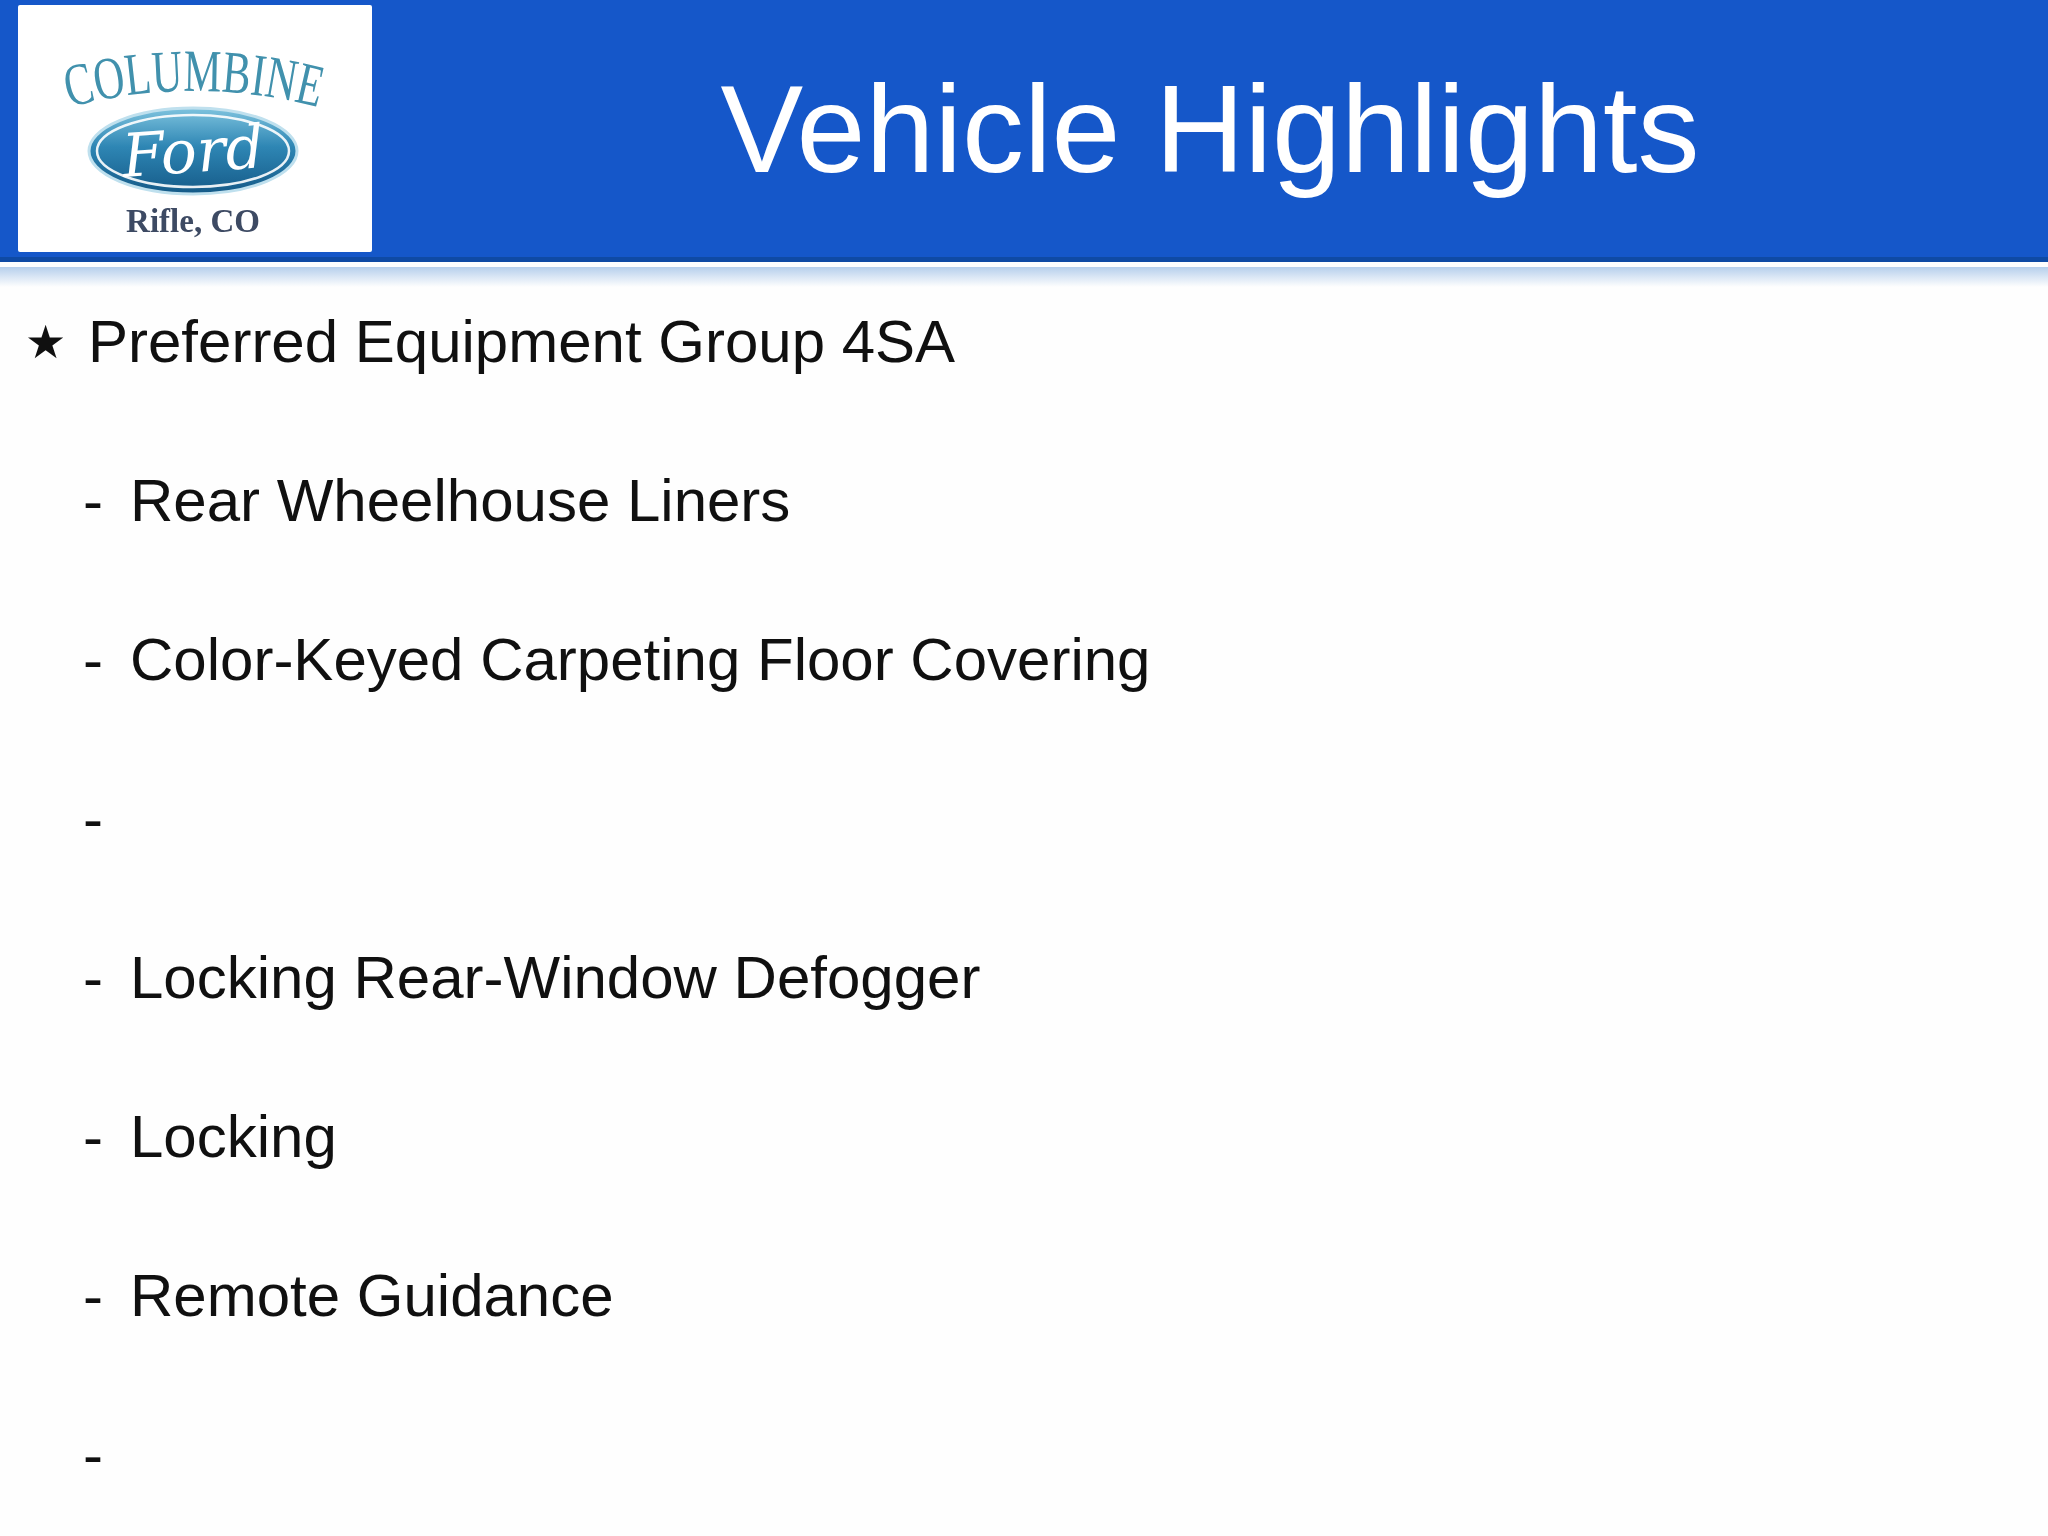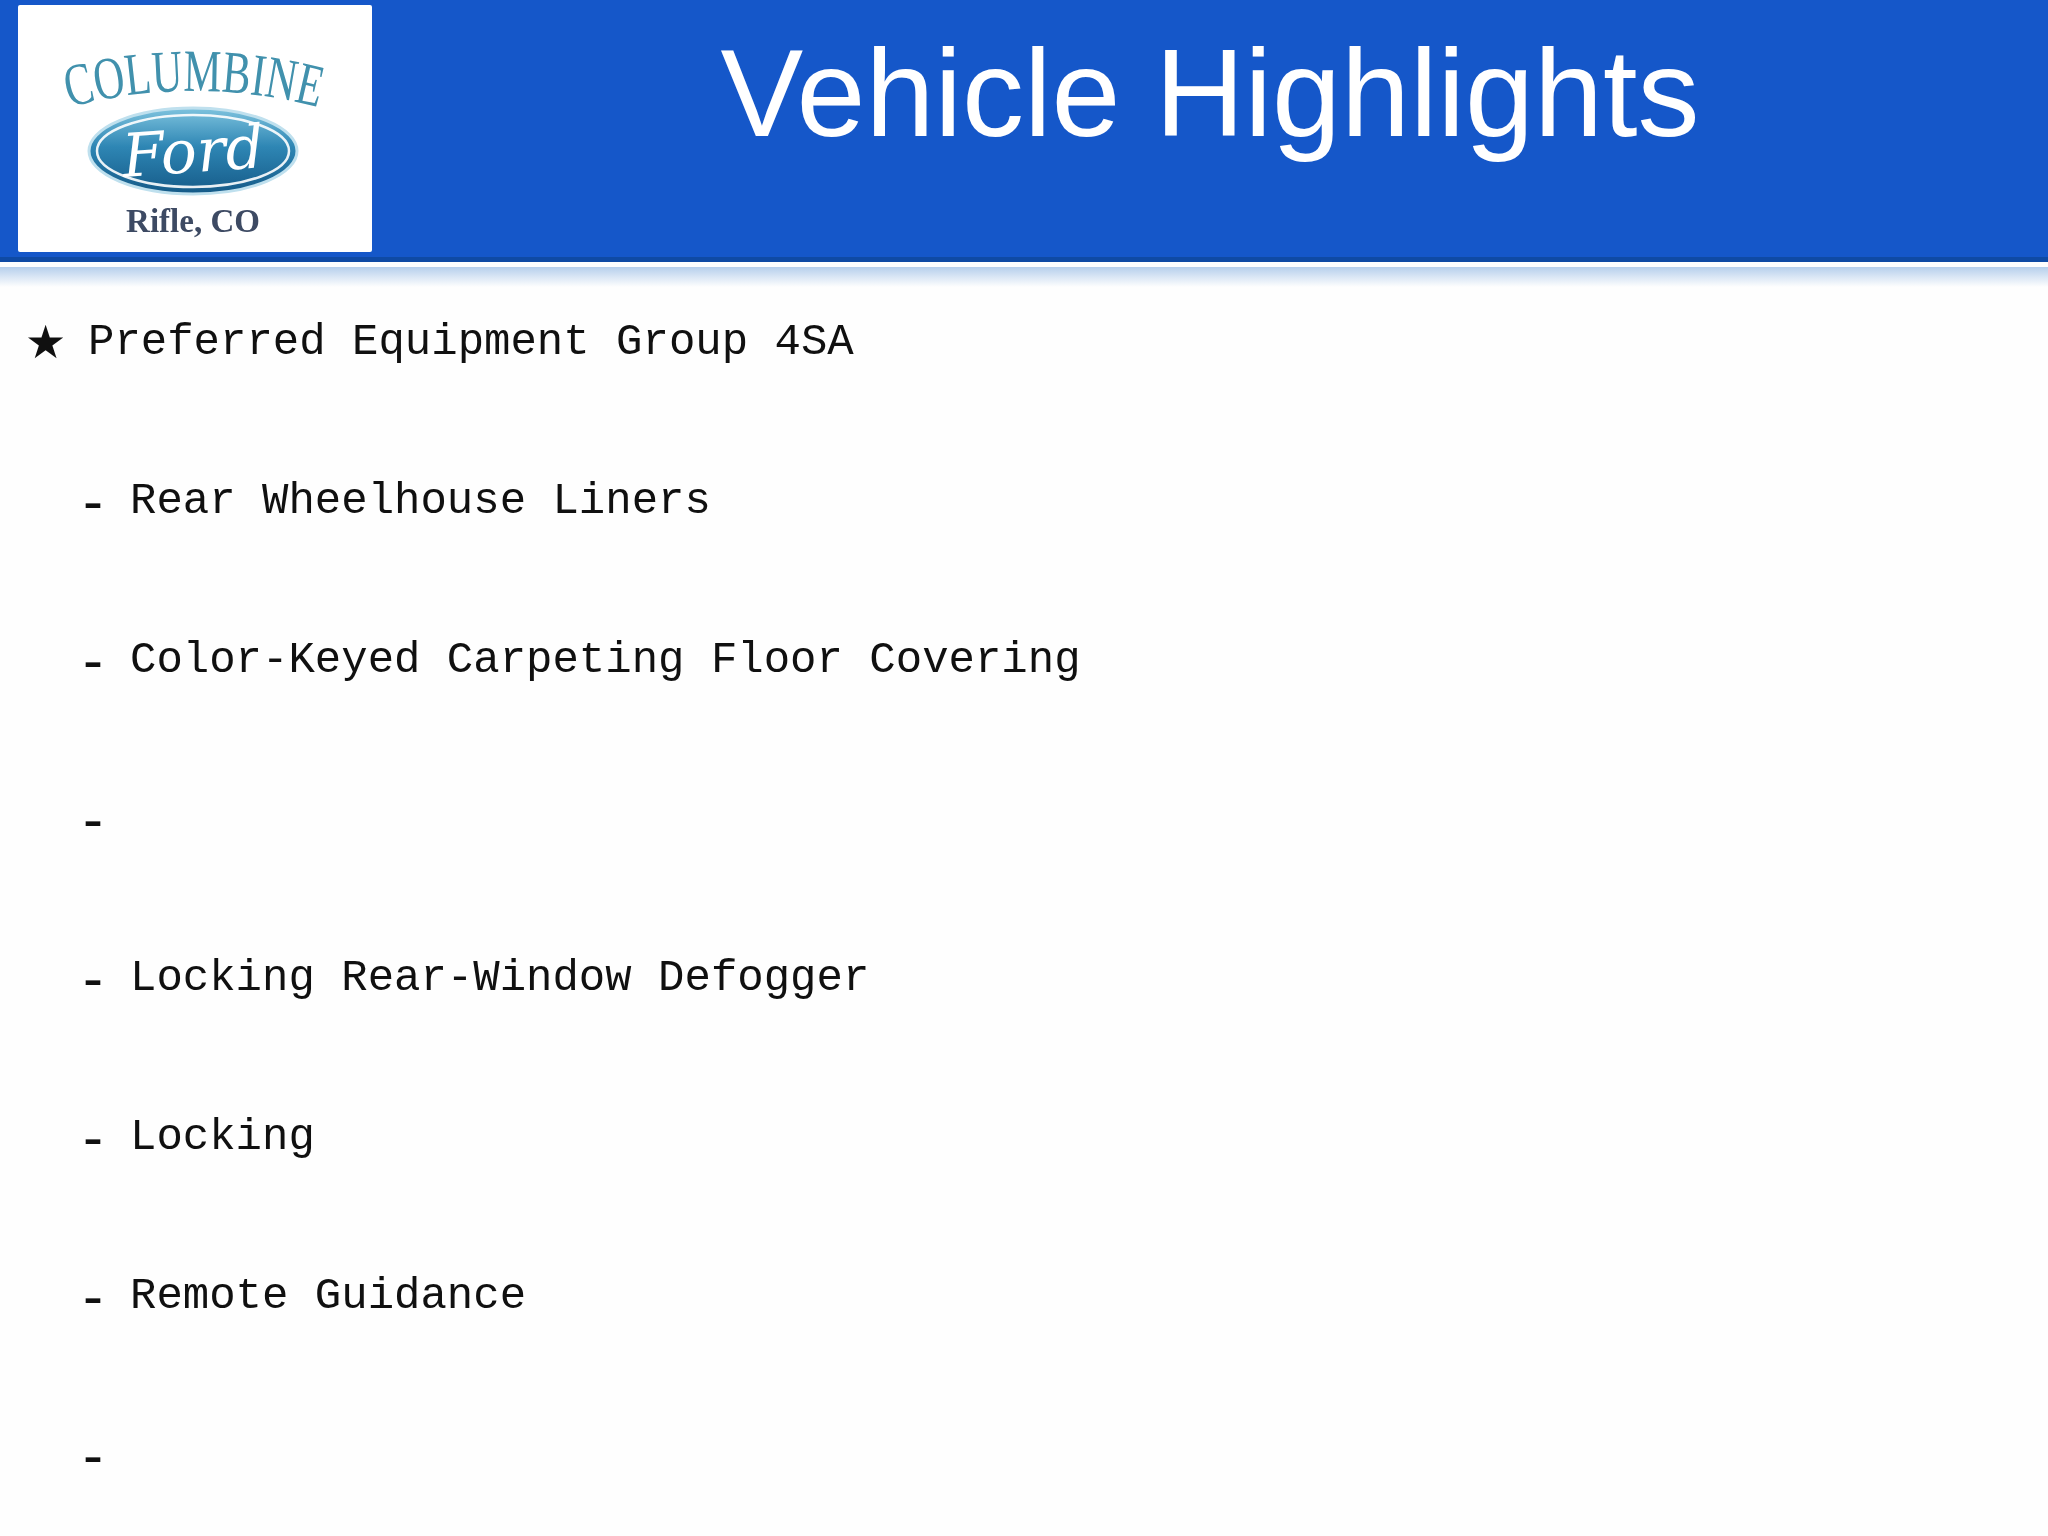--- a/index.html
+++ b/index.html
@@ -20,32 +20,32 @@
   .header-fade {
     position:absolute; left:0; top:267px; width:2048px; height:20px;
     background:linear-gradient(to bottom, var(--fade_top, #b6cfec), #fefefe);
   }
   .logo-box {
     position:absolute; left:18px; top:5px; width:354px; height:247px;
     background:#ffffff; border-radius:2px;
   }
   .logo-box svg { width:100%; height:100%; display:block; }
   .title-wrap {
-    position:absolute; left:372px; top:0; right:0; height:185px;
-    display:flex; align-items:center; justify-content:center;
+    position:absolute; left:372px; top:15px; right:0; height:185px;
+    display:flex; align-items:flex-end; justify-content:center;
   }
   .title {
     color:var(--header_text, #ffffff);
     font-size:124px; font-weight:500; letter-spacing:0px; white-space:nowrap;
   }
 
   
   .list { position:absolute; left:0; top:262px; width:2048px; }
   .row { height:159px; display:flex; align-items:center; color:var(--body_text, #101010); }
-  .row .label { font-size:44px; white-space:nowrap;font-family:Liberation Mono, monospace; }
+  .row .label { font-size:60px; white-space:nowrap; }
   .row.lvl0 { padding-left:25px; }
   .row.lvl0 .bullet { width:63px; font-size:46px; line-height:1; }
   .row.lvl1 { padding-left:83px; }
   .row.lvl1 .bullet { width:47px; font-size:60px; line-height:1; }
 </style>
 </head>
 <body>
 
 <div class="page">
 

